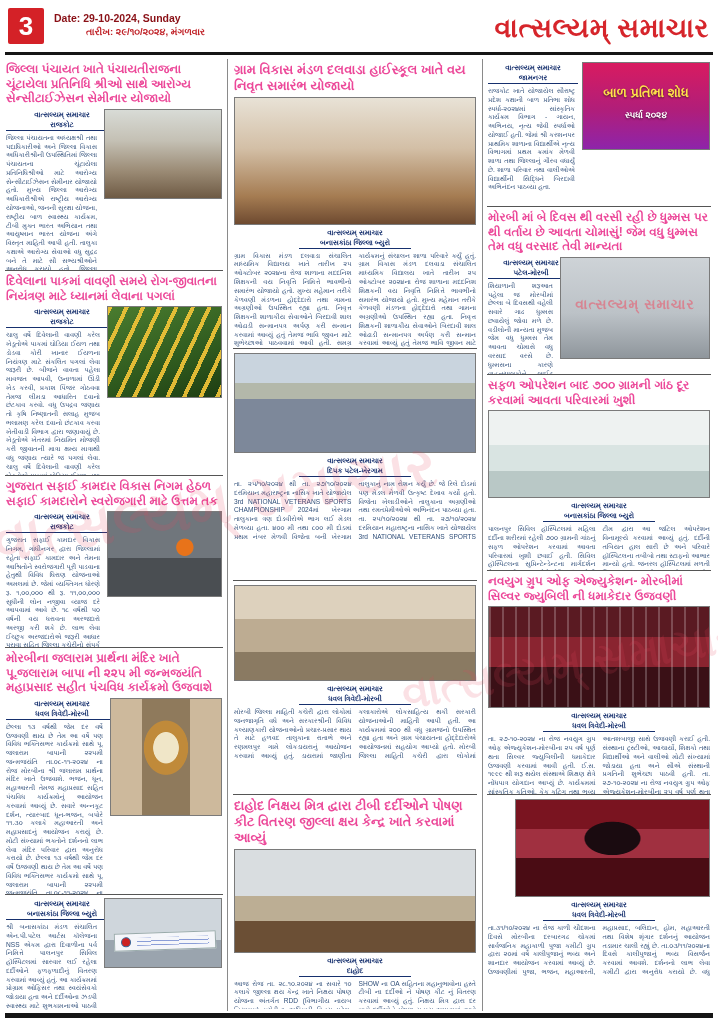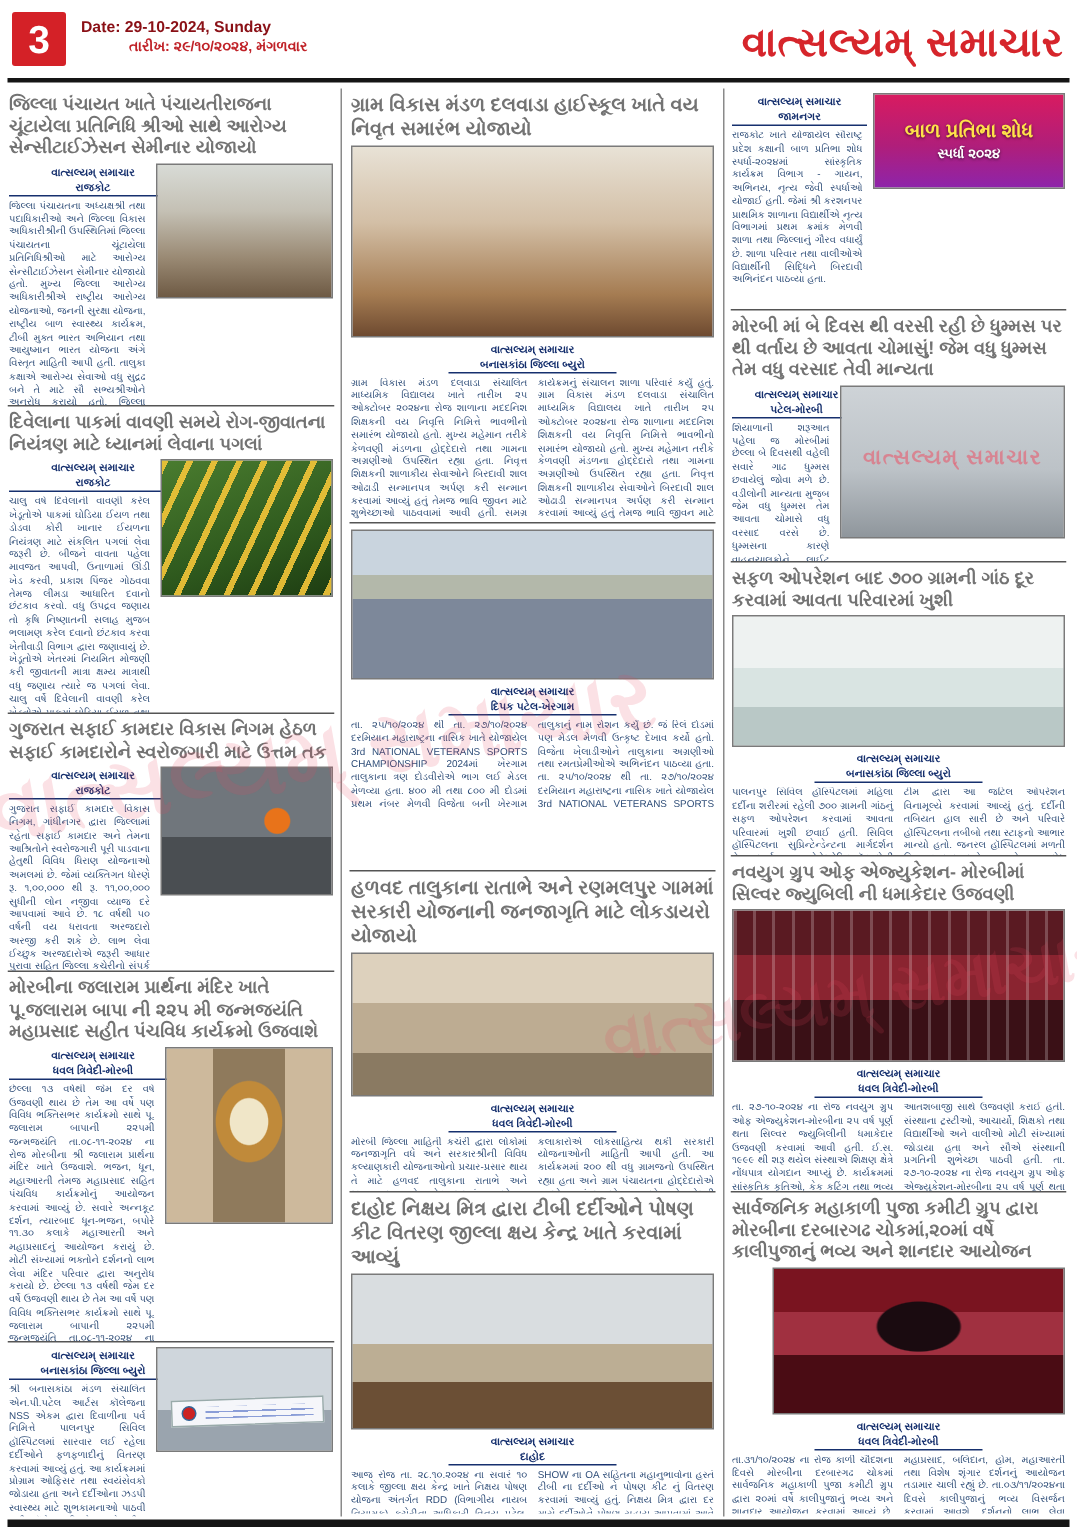--- a/index.html
+++ b/index.html
@@ -28,21 +28,21 @@
 
   
   .content{ display:grid; grid-template-columns:218px 256px 224px; column-gap:4px; position:relative; }
   .col{ overflow:hidden; }
   .col-mid{ border-left:1px solid #8a8a8a; border-right:1px solid #8a8a8a; padding:0 5px; }
 
   
   .article{ border-bottom:1px solid #555; padding:3px 1px 3px 1px; overflow:hidden; position:relative; }
   .article:last-child{ border-bottom:none; }
   .headline{
-    font-size:12px; line-height:1.22; font-weight:bold; color:#737373;
+    font-size:12px; line-height:1.22; font-weight:bold; color:#ec4899;
     margin-bottom:3px; text-align:left;
   }
   .byline{
     width:112px; margin:1px auto 3px auto; text-align:center;
     color:#16306e; font-weight:bold; border-bottom:1px solid #16306e; padding-bottom:1px;
   }
   .byline-brand{ font-size:7.2px; }
   .byline-loc{ font-size:7.2px; margin-top:1px; }
   .body-text{
     font-size:6.6px; line-height:1.33; color:#2e4d78; text-align:justify;
@@ -219,21 +219,20 @@
       <section class="article" style="height:232px">
         <div class="photo full ph-runners" style="height:100px"></div>
         <div class="byline">
           <div class="byline-brand">વાત્સલ્યમ્ સમાચાર</div>
           <div class="byline-loc">દિપક પટેલ-ખેરગામ</div>
         </div>
         <div class="body-text cols2" style="height:70px">તા. ૨૫/૧૦/૨૦૨૪ થી તા. ૨૭/૧૦/૨૦૨૪ દરમિયાન મહારાષ્ટ્રના નાસિક ખાતે યોજાયેલ 3rd NATIONAL VETERANS SPORTS CHAMPIONSHIP 2024માં ખેરગામ તાલુકાના ત્રણ દોડવીરોએ ભાગ લઈ મેડલ મેળવ્યા હતા. ૪૦૦ મી તથા ૮૦૦ મી દોડમાં પ્રથમ નંબર મેળવી વિજેતા બની ખેરગામ તાલુકાનું નામ રોશન કર્યું છે. જે રિલે દોડમાં પણ મેડલ મેળવી ઉત્કૃષ્ટ દેખાવ કર્યો હતો. વિજેતા ખેલાડીઓને તાલુકાના અગ્રણીઓ તથા રમતપ્રેમીઓએ અભિનંદન પાઠવ્યા હતા. તા. ૨૫/૧૦/૨૦૨૪ થી તા. ૨૭/૧૦/૨૦૨૪ દરમિયાન મહારાષ્ટ્રના નાસિક ખાતે યોજાયેલ 3rd NATIONAL VETERANS SPORTS CHAMPIONSHIP 2024માં ખેરગામ તાલુકાના ત્રણ દોડવીરોએ ભાગ લઈ મેડલ મેળવ્યા હતા. ૪૦૦ મી તથા ૮૦૦ મી દોડમાં પ્રથમ નંબર મેળવી વિજેતા બની ખેરગામ તાલુકાનું નામ રોશન કર્યું છે. જે રિલે દોડમાં પણ મેડલ મેળવી ઉત્કૃષ્ટ દેખાવ કર્યો હતો. વિજેતા ખેલાડીઓને તાલુકાના અગ્રણીઓ તથા રમતપ્રેમીઓએ અભિનંદન પાઠવ્યા હતા.</div>
       </section>
 
       <section class="article" style="height:214px">
-        <h2 class="headline" style="font-size:13px">હળવદ તાલુકાના રાતાભે અને રણમલપુર ગામમાં સરકારી યોજનાની જનજાગૃતિ માટે લોકડાયરો યોજાયો</h2>
         <div class="photo full ph-daayro" style="height:96px"></div>
         <div class="byline">
           <div class="byline-brand">વાત્સલ્યમ્ સમાચાર</div>
           <div class="byline-loc">ધવલ ત્રિવેદી-મોરબી</div>
         </div>
         <div class="body-text cols2" style="height:58px">મોરબી જિલ્લા માહિતી કચેરી દ્વારા લોકોમાં જનજાગૃતિ વધે અને સરકારશ્રીની વિવિધ કલ્યાણકારી યોજનાઓનો પ્રચાર-પ્રસાર થાય તે માટે હળવદ તાલુકાના રાતાભે અને રણમલપુર ગામે લોકડાયરાનું આયોજન કરવામાં આવ્યું હતું. ડાયરામાં જાણીતા કલાકારોએ લોકસાહિત્ય થકી સરકારી યોજનાઓની માહિતી આપી હતી. આ કાર્યક્રમમાં ૨૦૦ થી વધુ ગ્રામજનો ઉપસ્થિત રહ્યા હતા અને ગ્રામ પંચાયતના હોદ્દેદારોએ આયોજનમાં સહયોગ આપ્યો હતો. મોરબી જિલ્લા માહિતી કચેરી દ્વારા લોકોમાં જનજાગૃતિ વધે અને સરકારશ્રીની વિવિધ કલ્યાણકારી યોજનાઓનો પ્રચાર-પ્રસાર થાય તે માટે હળવદ તાલુકાના રાતાભે અને રણમલપુર ગામે લોકડાયરાનું આયોજન કરવામાં આવ્યું હતું. ડાયરામાં જાણીતા કલાકારોએ લોકસાહિત્ય થકી સરકારી યોજનાઓની માહિતી આપી હતી. આ કાર્યક્રમમાં ૨૦૦ થી વધુ ગ્રામજનો ઉપસ્થિત રહ્યા હતા અને ગ્રામ પંચાયતના હોદ્દેદારોએ આયોજનમાં સહયોગ આપ્યો હતો.</div>
       </section>
 
       <section class="article" style="height:214px">
         <h2 class="headline" style="font-size:13px">દાહોદ નિક્ષય મિત્ર દ્વારા ટીબી દર્દીઓને પોષણ કીટ વિતરણ જીલ્લા ક્ષય કેન્દ્ર ખાતે કરવામાં આવ્યું</h2>
@@ -251,21 +250,21 @@
 
       <section class="article" style="height:148px">
         <div class="art-row">
           <div class="art-left">
             <div class="byline" style="width:90px">
               <div class="byline-brand">વાત્સલ્યમ્ સમાચાર</div>
               <div class="byline-loc">જામનગર</div>
             </div>
             <div class="body-text">રાજકોટ ખાતે યોજાયેલ સૌરાષ્ટ્ર પ્રદેશ કક્ષાની બાળ પ્રતિભા શોધ સ્પર્ધા-૨૦૨૪માં સાંસ્કૃતિક કાર્યક્રમ વિભાગ - ગાયન, અભિનય, નૃત્ય જેવી સ્પર્ધાઓ યોજાઈ હતી. જેમાં શ્રી કરશનપર પ્રાથમિક શાળાના વિદ્યાર્થીએ નૃત્ય વિભાગમાં પ્રથમ ક્રમાંક મેળવી શાળા તથા જિલ્લાનું ગૌરવ વધાર્યું છે. શાળા પરિવાર તથા વાલીઓએ વિદ્યાર્થીની સિદ્ધિને બિરદાવી અભિનંદન પાઠવ્યા હતા.</div>
           </div>
-          <div class="photo side ph-balpratibha" style="width:128px;height:64px">
+          <div class="photo side ph-balpratibha" style="width:128px;height:88px">
             <div class="photo-overlay-title">બાળ પ્રતિભા શોધ</div>
             <div class="photo-overlay-sub">સ્પર્ધા ૨૦૨૪</div>
           </div>
         </div>
       </section>
 
       <section class="article" style="height:168px">
         <h2 class="headline">મોરબી માં બે દિવસ થી વરસી રહી છે ધુમ્મસ પર થી વર્તાય છે આવતા ચોમાસું! જેમ વધુ ધુમ્મસ તેમ વધુ વરસાદ તેવી માન્યતા</h2>
         <div class="art-row">
           <div class="art-left">
@@ -296,21 +295,20 @@
         <h2 class="headline">નવયુગ ગ્રુપ ઓફ એજ્યુકેશન- મોરબીમાં સિલ્વર જ્યુબિલી ની ધમાકેદાર ઉજવણી</h2>
         <div class="photo full ph-navyug" style="height:102px"></div>
         <div class="byline">
           <div class="byline-brand">વાત્સલ્યમ્ સમાચાર</div>
           <div class="byline-loc">ધવલ ત્રિવેદી-મોરબી</div>
         </div>
         <div class="body-text cols2" style="height:70px">તા. ૨૭-૧૦-૨૦૨૪ ના રોજ નવયુગ ગ્રુપ ઓફ એજ્યુકેશન-મોરબીના ૨૫ વર્ષ પૂર્ણ થતા સિલ્વર જ્યુબિલીની ધમાકેદાર ઉજવણી કરવામાં આવી હતી. ઈ.સ. ૧૯૯૯ થી શરૂ થયેલ સંસ્થાએ શિક્ષણ ક્ષેત્રે નોંધપાત્ર યોગદાન આપ્યું છે. કાર્યક્રમમાં સાંસ્કૃતિક કૃતિઓ, કેક કટિંગ તથા ભવ્ય આતશબાજી સાથે ઉજવણી કરાઈ હતી. સંસ્થાના ટ્રસ્ટીઓ, આચાર્યો, શિક્ષકો તથા વિદ્યાર્થીઓ અને વાલીઓ મોટી સંખ્યામાં જોડાયા હતા અને સૌએ સંસ્થાની પ્રગતિની શુભેચ્છા પાઠવી હતી. તા. ૨૭-૧૦-૨૦૨૪ ના રોજ નવયુગ ગ્રુપ ઓફ એજ્યુકેશન-મોરબીના ૨૫ વર્ષ પૂર્ણ થતા સિલ્વર જ્યુબિલીની ધમાકેદાર ઉજવણી કરવામાં આવી હતી. ઈ.સ. ૧૯૯૯ થી શરૂ થયેલ સંસ્થાએ શિક્ષણ ક્ષેત્રે નોંધપાત્ર યોગદાન આપ્યું છે. કાર્યક્રમમાં સાંસ્કૃતિક કૃતિઓ, કેક કટિંગ તથા ભવ્ય આતશબાજી સાથે ઉજવણી કરાઈ હતી. સંસ્થાના ટ્રસ્ટીઓ, આચાર્યો, શિક્ષકો તથા વિદ્યાર્થીઓ અને વાલીઓ મોટી સંખ્યામાં જોડાયા હતા અને સૌએ સંસ્થાની પ્રગતિની શુભેચ્છા પાઠવી હતી.</div>
       </section>
 
       <section class="article" style="height:214px">
-        <h2 class="headline">સાર્વજનિક મહાકાળી પુજા કમીટી ગ્રુપ દ્વારા મોરબીના દરબારગઢ ચોકમાં,૨૦માં વર્ષે કાલીપુજાનું ભવ્ય અને શાનદાર આયોજન</h2>
         <div class="photo full ph-mahakali" style="height:98px;width:88%;margin-left:auto"></div>
         <div class="byline">
           <div class="byline-brand">વાત્સલ્યમ્ સમાચાર</div>
           <div class="byline-loc">ધવલ ત્રિવેદી-મોરબી</div>
         </div>
         <div class="body-text cols2" style="height:54px">તા.૩૧/૧૦/૨૦૨૪ ના રોજ કાળી ચૌદશના દિવસે મોરબીના દરબારગઢ ચોકમાં સાર્વજનિક મહાકાળી પુજા કમીટી ગ્રુપ દ્વારા ૨૦માં વર્ષે કાલીપુજાનું ભવ્ય અને શાનદાર આયોજન કરવામાં આવ્યું છે. ઉજવણીમાં પુજા, ભજન, મહાઆરતી, મહાપ્રસાદ, બલિદાન, હોમ, મહાઆરતી તથા વિશેષ શૃંગાર દર્શનનું આયોજન તડામાર ચાલી રહ્યું છે. તા.૦૩/૧૧/૨૦૨૪ના દિવસે કાલીપુજાનું ભવ્ય વિસર્જન કરવામાં આવશે. દર્શનનો લાભ લેવા કમીટી દ્વારા અનુરોધ કરાયો છે. વધુ માહિતી માટે કમીટીના No.7990233244 પર સંપર્ક કરી શકાશે. તા.૩૧/૧૦/૨૦૨૪ ના રોજ કાળી ચૌદશના દિવસે મોરબીના દરબારગઢ ચોકમાં સાર્વજનિક મહાકાળી પુજા કમીટી ગ્રુપ દ્વારા ૨૦માં વર્ષે કાલીપુજાનું ભવ્ય અને શાનદાર આયોજન કરવામાં આવ્યું છે. ઉજવણીમાં પુજા, ભજન, મહાઆરતી, મહાપ્રસાદ, બલિદાન, હોમ, મહાઆરતી તથા વિશેષ શૃંગાર દર્શનનું આયોજન તડામાર ચાલી રહ્યું છે. તા.૦૩/૧૧/૨૦૨૪ના દિવસે કાલીપુજાનું ભવ્ય વિસર્જન કરવામાં આવશે. દર્શનનો લાભ લેવા કમીટી દ્વારા અનુરોધ કરાયો છે. વધુ માહિતી માટે કમીટીના No.7990233244 પર સંપર્ક કરી શકાશે.</div>
       </section>
 
     </div>
   </div>

